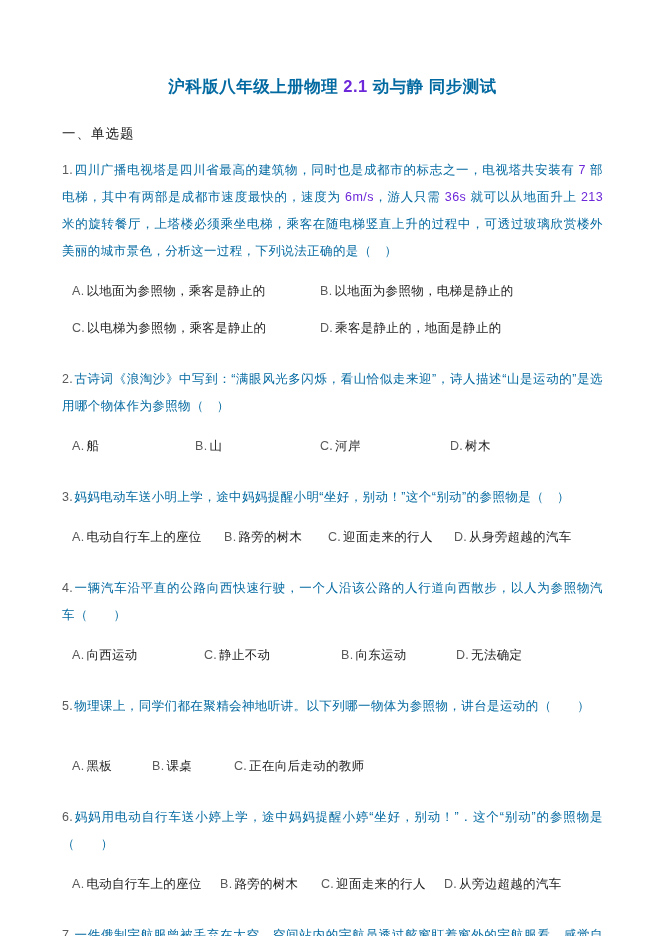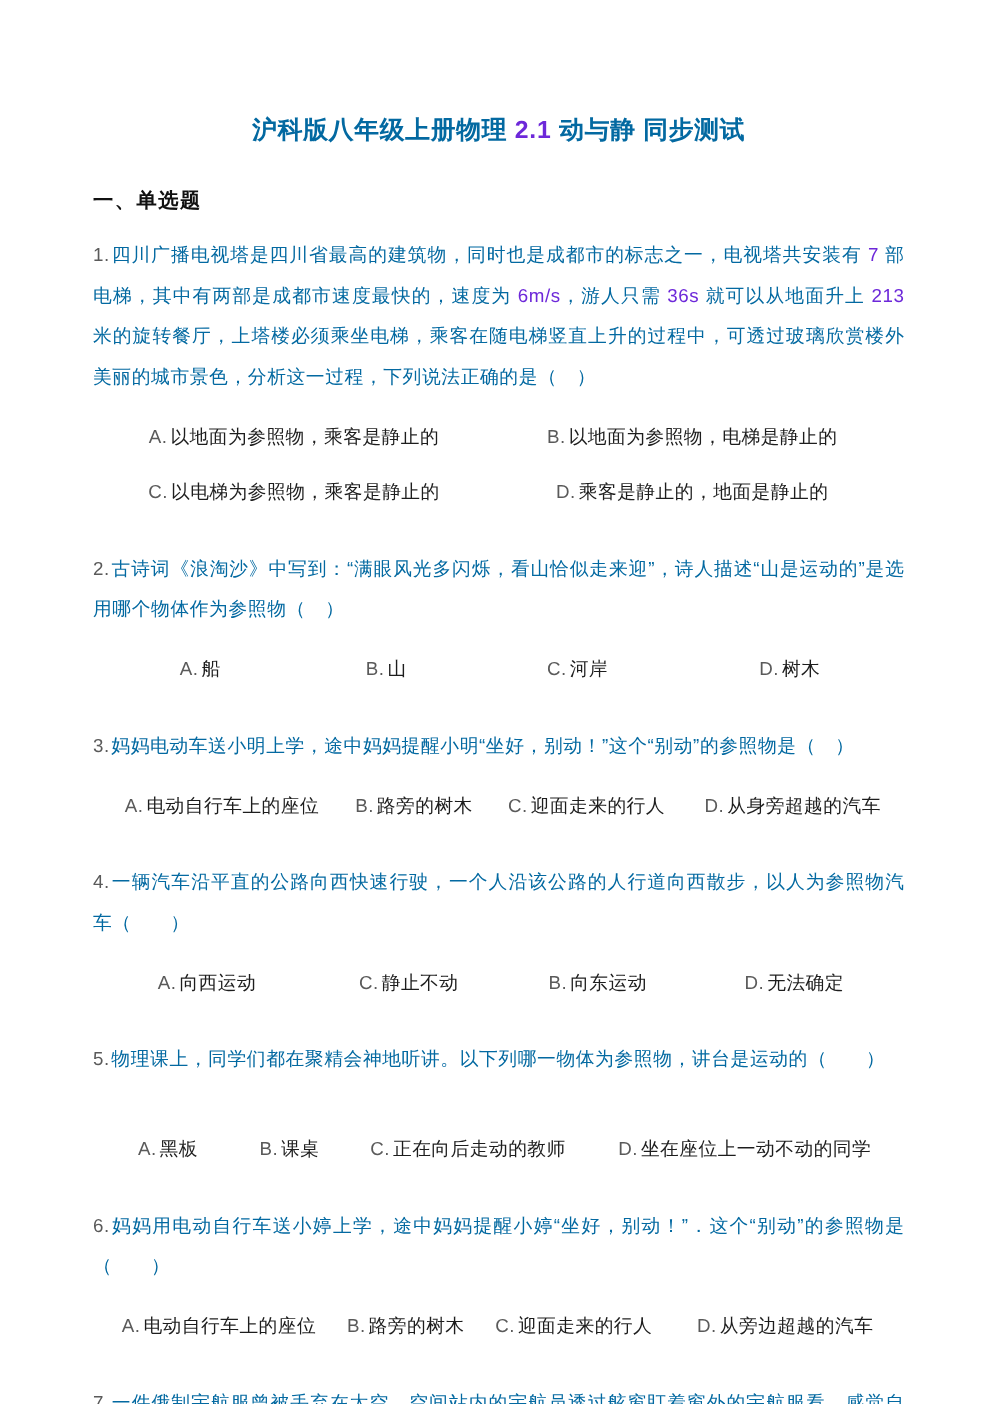--- a/index.html
+++ b/index.html
@@ -23,21 +23,21 @@
     margin: 0;
     font-size: 16.5px;
     font-weight: bold;
     text-align: center;
     letter-spacing: 0.5px;
     color: #111111;
   }
   .section-heading {
     margin: 27px 0 0 0;
     font-size: 13.5px;
-    font-weight: bold;
+    font-weight: normal;
     color: #111111;
     letter-spacing: 1px;
   }
   .questions { margin-top: 6px; }
   .question { margin: 0; }
   .q-text {
     margin: 14px 0 0 0;
     font-size: 12.5px;
     line-height: 27px;
     text-align: justify;
@@ -47,21 +47,20 @@
   .t-cjk { color: #0369a1; }
   .t-num { color: #6d28d9; }
   .q-num { color: #5a5a5a; padding-right: 1px; }
   .opts {
     display: grid;
     margin: 12px 0 24px 10px;
     font-size: 12.5px;
     line-height: 28px;
     letter-spacing: 0.3px;
     row-gap: 9px;
-    text-align: center;
   }
   .opts-q1 { grid-template-columns: 248px 1fr; }
   .opts-q2 { grid-template-columns: 123px 125px 130px 1fr; }
   .opts-q3 { grid-template-columns: 152px 104px 126px 1fr; }
   .opts-q4 { grid-template-columns: 132px 137px 115px 1fr; }
   .opts-q5 { grid-template-columns: 80px 82px 156px 1fr; margin-top: 32px; }
   .opts-q6 { grid-template-columns: 148px 101px 123px 1fr; }
   .option { white-space: nowrap; overflow: hidden; }
   .opt-label { color: #5a5a5a; padding-right: 2px; }
   .opt-text { color: #1d1d1d; }
@@ -108,21 +107,20 @@
           <span class="option"><span class="opt-label">B.</span><span class="opt-text">向东运动</span></span>
           <span class="option"><span class="opt-label">D.</span><span class="opt-text">无法确定</span></span>
         </div>
       </div>
       <div class="question">
         <p class="q-text"><span class="t-num q-num">5.</span><span class="t-cjk">物理课上，同学们都在聚精会神地听讲。以下列哪一物体为参照物，讲台是运动的（　　）</span></p>
         <div class="opts opts-q5">
           <span class="option"><span class="opt-label">A.</span><span class="opt-text">黑板</span></span>
           <span class="option"><span class="opt-label">B.</span><span class="opt-text">课桌</span></span>
           <span class="option"><span class="opt-label">C.</span><span class="opt-text">正在向后走动的教师</span></span>
-          <span class="option"><span class="opt-label">D.</span><span class="opt-text">坐在座位上一动不动的同学</span></span>
         </div>
       </div>
       <div class="question">
         <p class="q-text"><span class="t-num q-num">6.</span><span class="t-cjk">妈妈用电动自行车送小婷上学，途中妈妈提醒小婷“坐好，别动！”．这个“别动”的参照物是（　　）</span></p>
         <div class="opts opts-q6">
           <span class="option"><span class="opt-label">A.</span><span class="opt-text">电动自行车上的座位</span></span>
           <span class="option"><span class="opt-label">B.</span><span class="opt-text">路旁的树木</span></span>
           <span class="option"><span class="opt-label">C.</span><span class="opt-text">迎面走来的行人</span></span>
           <span class="option"><span class="opt-label">D.</span><span class="opt-text">从旁边超越的汽车</span></span>
         </div>

